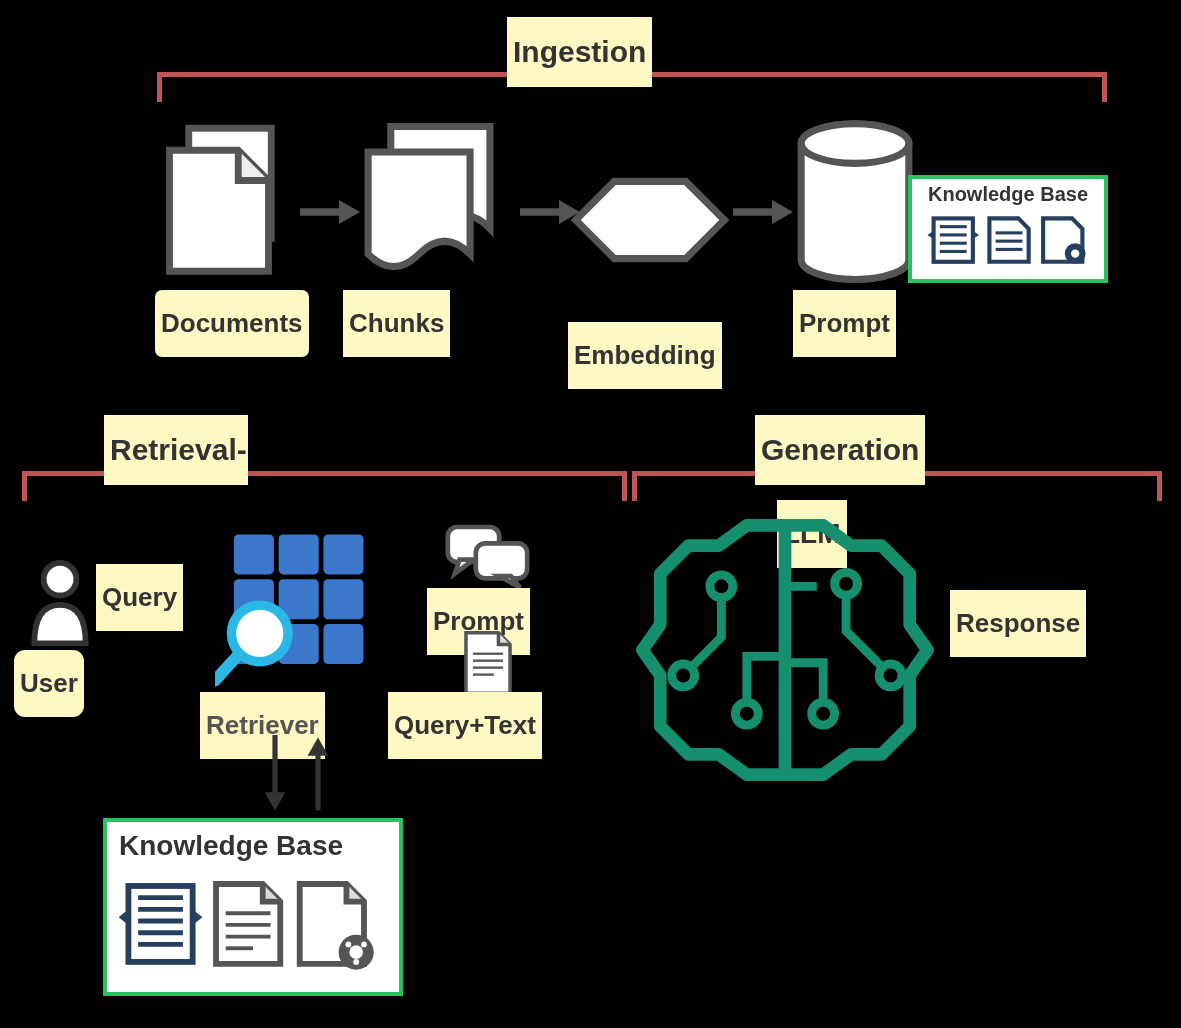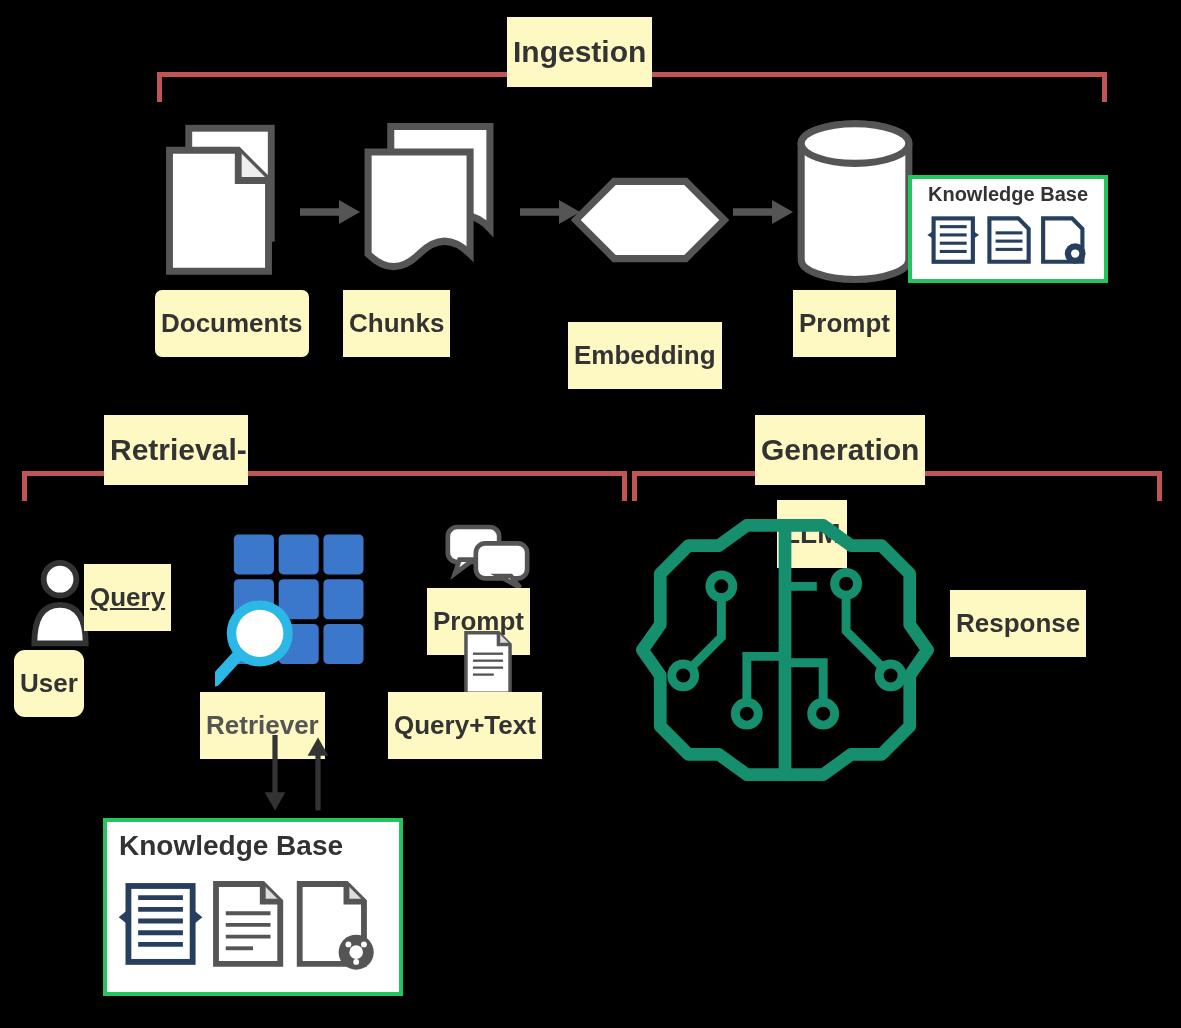--- a/index.html
+++ b/index.html
@@ -121,21 +121,21 @@
 <div style="position:absolute; left:95px; top:415px; display:flex;margin-left:9px;">
   <span class="label section-title" style="position:static; padding-right:1px;">Retrieval-</span>
 </div>
 
 <svg class="icon" viewBox="0 0 60 80" style="left:25px; top:555px; width:70px; height:95px;">
   <circle cx="30" cy="20" r="14" fill="#fff" stroke="#333" stroke-width="5"></circle>
   <path d="M 8 75 Q 8 42 30 42 Q 52 42 52 75 Z" fill="#fff" stroke="#333" stroke-width="5"></path>
 </svg>
 <div class="label node-label" style="left:14px; top:650px;border-radius:11px;">User</div>
 
-<div class="label node-label" style="left:84px; top:564px;text-decoration:underline;">Query</div>
+<div class="label node-label" style="left:96px; top:564px;">Query</div>
 
 <svg class="icon" viewBox="0 0 140 140" style="left:215px; top:525px; width:165px; height:165px;">
 
   <rect x="16" y="8" width="34" height="34" rx="4" fill="#3b78cc"></rect>
   <rect x="54" y="8" width="34" height="34" rx="4" fill="#3b78cc"></rect>
   <rect x="92" y="8" width="34" height="34" rx="4" fill="#3b78cc"></rect>
   <rect x="16" y="46" width="34" height="34" rx="4" fill="#3b78cc"></rect>
   <rect x="54" y="46" width="34" height="34" rx="4" fill="#3b78cc"></rect>
   <rect x="92" y="46" width="34" height="34" rx="4" fill="#3b78cc"></rect>
   <rect x="16" y="84" width="34" height="34" rx="4" fill="#3b78cc"></rect>

